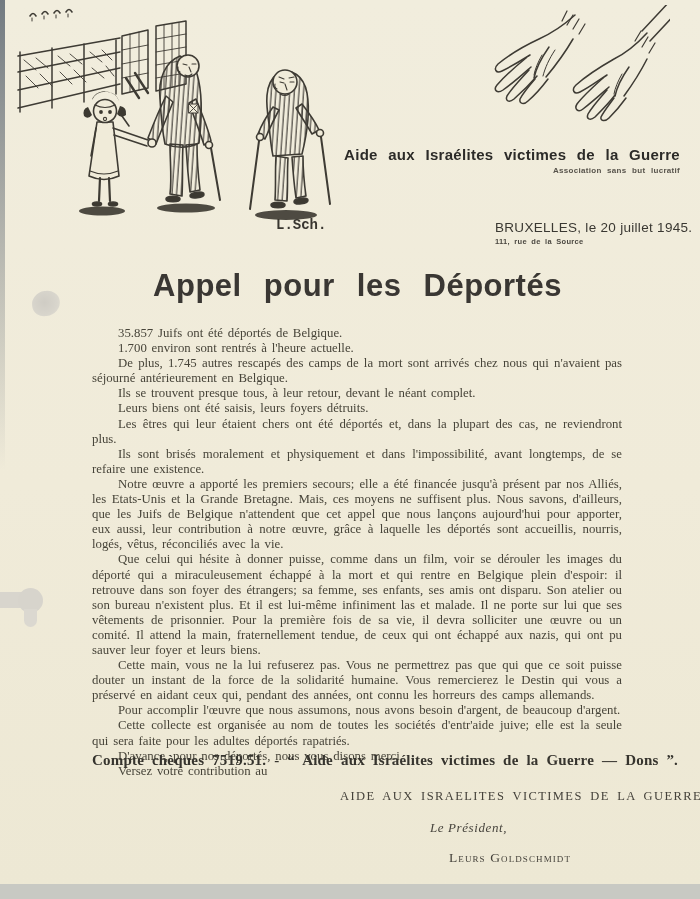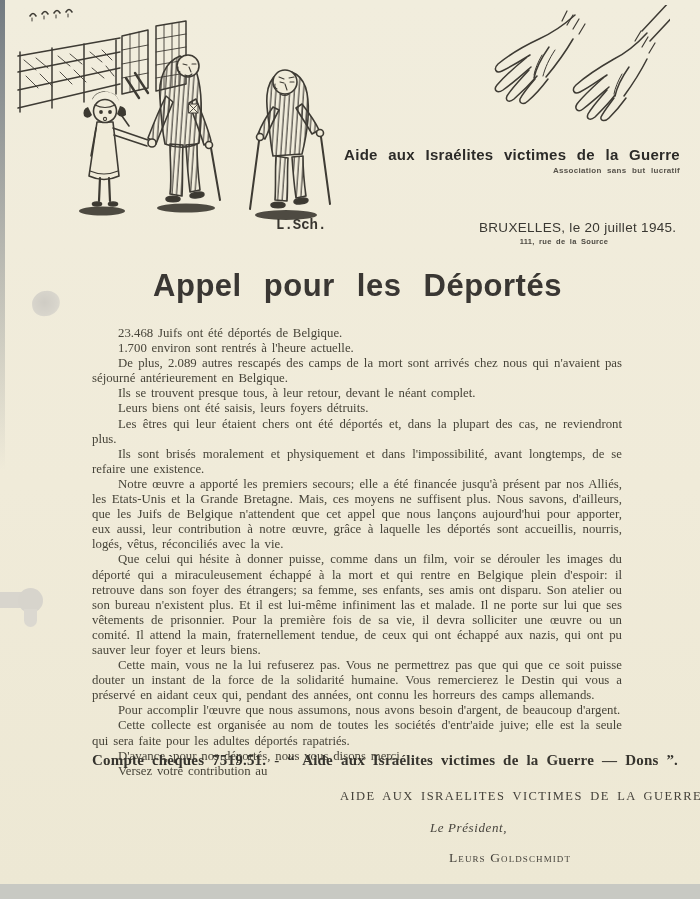--- a/index.html
+++ b/index.html
@@ -41,21 +41,21 @@
   
   .org-block{position:absolute;left:340px;top:146px;width:340px;text-align:right;}
   .org-name{
     font-family:"Liberation Sans",sans-serif;font-weight:700;font-size:15px;color:#2c2b28;
     letter-spacing:.3px;word-spacing:6px;white-space:nowrap;
   }
   .org-sub{
     font-family:"Liberation Sans",sans-serif;font-weight:700;font-size:8px;color:#57534b;
     letter-spacing:.3px;word-spacing:3px;margin-top:3px;
   }
-  .date-block{position:absolute;left:479px;top:220px;width:170px;text-align:center;}
+  .date-block{position:absolute;left:495px;top:220px;width:170px;}
   .date-line{
     font-family:"Liberation Sans",sans-serif;font-size:13.5px;color:#3a3832;
     letter-spacing:.3px;white-space:nowrap;
   }
   .addr-line{
     font-family:"Liberation Sans",sans-serif;font-weight:700;font-size:7.5px;color:#4b4841;
     letter-spacing:.3px;word-spacing:2px;margin-top:2px;
   }
 
   
@@ -219,23 +219,23 @@
     </div>
 
     <div class="date-block">
       <div class="date-line">BRUXELLES, le 20 juillet 1945.</div>
       <div class="addr-line">111, rue de la Source</div>
     </div>
 
     <h1 class="title">Appel pour les Déportés</h1>
 
     <div class="body-text">
-      <p>23.468 Juifs ont été déportés de Belgique.</p>
+      <p>35.857 Juifs ont été déportés de Belgique.</p>
       <p>1.700 environ sont rentrés à l'heure actuelle.</p>
-      <p>De plus, 2.089 autres rescapés des camps de la mort sont arrivés chez nous qui n'avaient pas séjourné antérieurement en Belgique.</p>
+      <p>De plus, 1.745 autres rescapés des camps de la mort sont arrivés chez nous qui n'avaient pas séjourné antérieurement en Belgique.</p>
       <p>Ils se trouvent presque tous, à leur retour, devant le néant complet.</p>
       <p>Leurs biens ont été saisis, leurs foyers détruits.</p>
       <p>Les êtres qui leur étaient chers ont été déportés et, dans la plupart des cas, ne reviendront plus.</p>
       <p>Ils sont brisés moralement et physiquement et dans l'impossibilité, avant longtemps, de se refaire une existence.</p>
       <p>Notre œuvre a apporté les premiers secours; elle a été financée jusqu'à présent par nos Alliés, les Etats-Unis et la Grande Bretagne. Mais, ces moyens ne suffisent plus. Nous savons, d'ailleurs, que les Juifs de Belgique n'attendent que cet appel que nous lançons aujourd'hui pour apporter, eux aussi, leur contribution à notre œuvre, grâce à laquelle les déportés sont accueillis, nourris, logés, vêtus, réconciliés avec la vie.</p>
       <p>Que celui qui hésite à donner puisse, comme dans un film, voir se dérouler les images du déporté qui a miraculeusement échappé à la mort et qui rentre en Belgique plein d'espoir: il retrouve dans son foyer des étrangers; sa femme, ses enfants, ses amis ont disparu. Son atelier ou son bureau n'existent plus. Et il est lui-même infiniment las et malade. Il ne porte sur lui que ses vêtements de prisonnier. Pour la première fois de sa vie, il devra solliciter une œuvre ou un comité. Il attend la main, fraternellement tendue, de ceux qui ont échappé aux nazis, qui ont pu sauver leur foyer et leurs biens.</p>
       <p>Cette main, vous ne la lui refuserez pas. Vous ne permettrez pas que qui que ce soit puisse douter un instant de la force de la solidarité humaine. Vous remercierez le Destin qui vous a préservé en aidant ceux qui, pendant des années, ont connu les horreurs des camps allemands.</p>
       <p>Pour accomplir l'œuvre que nous assumons, nous avons besoin d'argent, de beaucoup d'argent.</p>
       <p>Cette collecte est organisée au nom de toutes les sociétés d'entr'aide juive; elle est la seule qui sera faite pour les adultes déportés rapatriés.</p>
       <p>D'avance, pour nos déportés, nous vous disons merci.</p>

